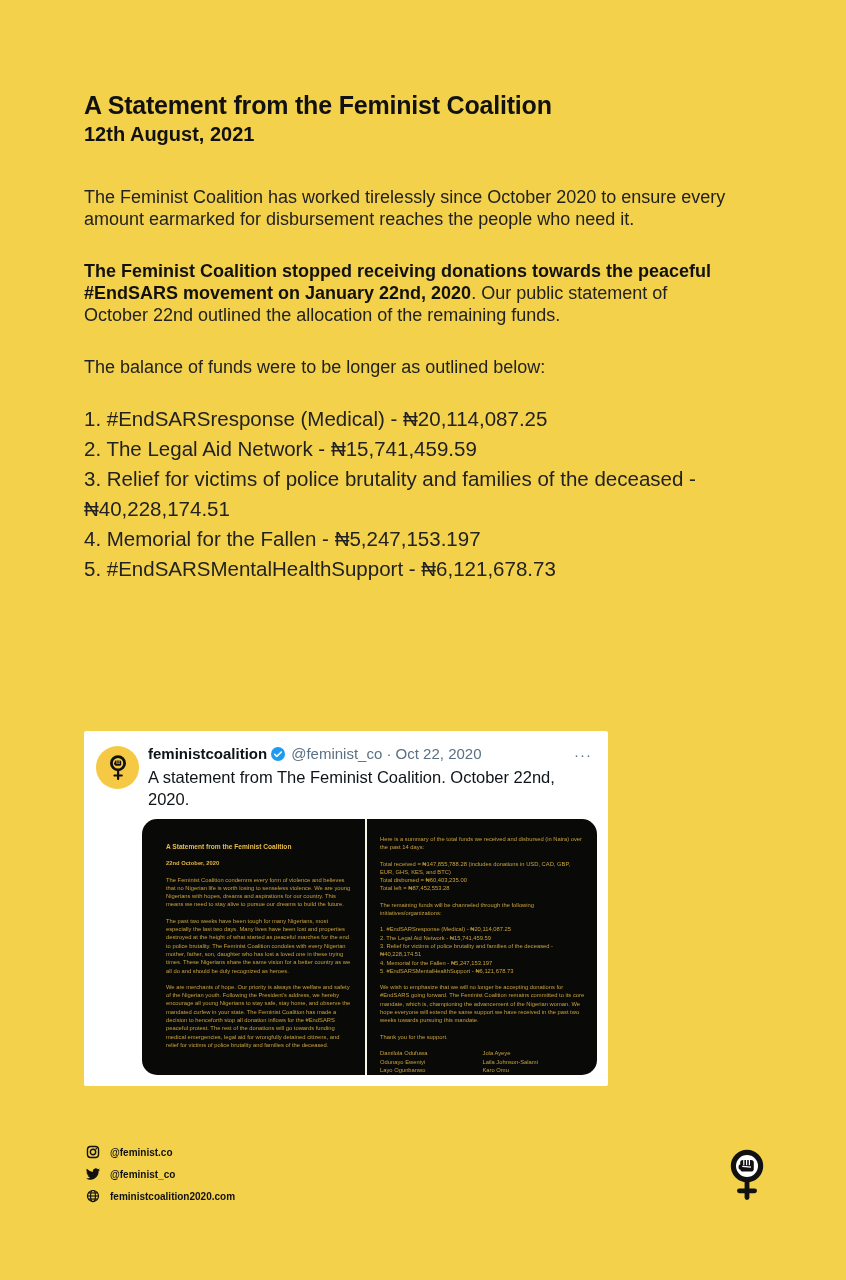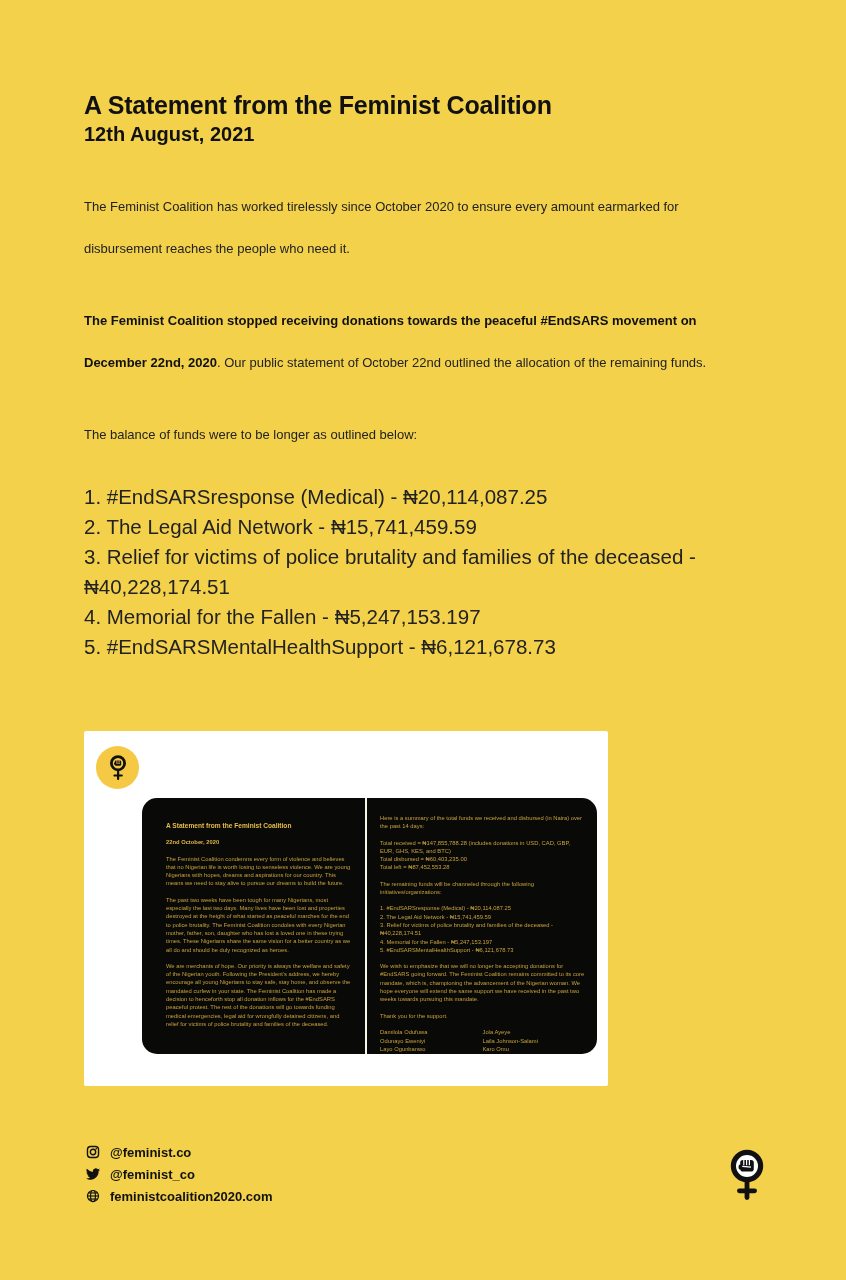--- a/index.html
+++ b/index.html
@@ -6,21 +6,21 @@
   body{
     width:846px;height:1280px;position:relative;overflow:hidden;
     background:#F3D14B;
     font-family:"Liberation Sans","DejaVu Sans",sans-serif;
     color:#1c1c1c;
     -webkit-font-smoothing:antialiased;
   }
   .content{position:absolute;left:84px;top:90px;width:648px;}
   .title{font-size:25px;font-weight:bold;line-height:30px;letter-spacing:-.2px;color:#111;}
   .doc-date{font-size:20px;font-weight:bold;line-height:28px;color:#111;}
-  .para{font-size:13px;line-height:42px;margin-top:30px;color:#222;}
+  .para{font-size:18px;line-height:22px;margin-top:30px;color:#222;}
   .para b{color:#111;}
   .lede{margin-top:38px;}
   .alloc-list{list-style:none;margin:26px 0 0 0;padding:0;font-size:20.5px;line-height:30px;color:#222;}
 
   
   .tweet-card{
     position:absolute;left:84px;top:731px;width:524px;height:355px;
     background:#ffffff;border-radius:2px;box-sizing:border-box;
     padding:13px 16px 0 12px;overflow:hidden;
   }
@@ -55,33 +55,33 @@
 
   .tweet-actions{
     margin-left:40px;width:470px;height:46px;display:flex;align-items:center;
   }
   .icon-svg{display:block;}
 
   
   .footer{position:absolute;left:86px;top:1141px;}
   .f-row{display:flex;align-items:center;height:22px;}
   .f-icon{width:14px;height:14px;flex:0 0 14px;display:flex;align-items:center;justify-content:center;}
-  .f-label{font-size:13px;font-weight:bold;color:#111;margin-left:10px;}
+  .f-label{font-size:10px;font-weight:bold;color:#111;margin-left:10px;}
   .brand-logo{position:absolute;left:722px;top:1148px;width:50px;height:56px;}
 </style>
 </head>
 <body>
 
 <div class="content">
   <div class="title">A Statement from the Feminist Coalition</div>
   <div class="doc-date">12th August, 2021</div>
 
   <p class="para lede">The Feminist Coalition has worked tirelessly since October 2020 to ensure every amount earmarked for disbursement reaches the people who need it.</p>
 
-  <p class="para"><b>The Feminist Coalition stopped receiving donations towards the peaceful #EndSARS movement on December 22nd, 2020</b><span>. Our public statement of October 22nd outlined the allocation of the remaining funds.</span></p>
+  <p class="para"><b>The Feminist Coalition stopped receiving donations towards the peaceful #EndSARS movement on January 22nd, 2020</b><span>. Our public statement of October 22nd outlined the allocation of the remaining funds.</span></p>
 
   <p class="para">The balance of funds were to be longer as outlined below:</p>
 
   <ul class="alloc-list">
     <li>1. #EndSARSresponse (Medical) - ₦20,114,087.25</li>
     <li>2. The Legal Aid Network - ₦15,741,459.59</li>
     <li>3. Relief for victims of police brutality and families of the deceased - ₦40,228,174.51</li>
     <li>4. Memorial for the Fallen - ₦5,247,153.197</li>
     <li>5. #EndSARSMentalHealthSupport - ₦6,121,678.73</li>
   </ul>
@@ -99,20 +99,33 @@
           <rect x="30" y="42" width="9" height="12" rx="4"></rect>
         </g>
         <g stroke="#F5C944" stroke-width="3">
           <line x1="43" y1="32" x2="43" y2="44"></line>
           <line x1="50" y1="32" x2="50" y2="44"></line>
           <line x1="57" y1="32" x2="57" y2="44"></line>
           <line x1="40" y1="46" x2="60" y2="48"></line>
         </g>
       </svg>
     </div>
+    <div class="tweet-head-col">
+      <div class="name-row">
+        <span class="display-name">feministcoalition</span>
+        <svg class="verified" viewBox="0 0 24 24">
+          <circle cx="12" cy="12" r="10.5" fill="#1d9bf0"></circle>
+          <path d="M7 12.4l3.2 3.2L17 9" fill="none" stroke="#fff" stroke-width="2.4" stroke-linecap="round" stroke-linejoin="round"></path>
+        </svg>
+        <span class="handle">@feminist_co · Oct 22, 2020</span>
+        <span style="flex:1"></span>
+        <span class="more-btn">···</span>
+      </div>
+      <div class="tweet-text">A statement from The Feminist Coalition. October 22nd, 2020.</div>
+    </div>
   </div>
 
   <div class="tweet-media">
     <div class="panel panel-left">
       <p class="img-title">A Statement from the Feminist Coalition</p>
       <p class="img-date">22nd October, 2020</p>
       <p>The Feminist Coalition condemns every form of violence and believes that no Nigerian life is worth losing to senseless violence. We are young Nigerians with hopes, dreams and aspirations for our country. This means we need to stay alive to pursue our dreams to build the future.</p>
       <p>The past two weeks have been tough for many Nigerians, most especially the last two days. Many lives have been lost and properties destroyed at the height of what started as peaceful marches for the end to police brutality. The Feminist Coalition condoles with every Nigerian mother, father, son, daughter who has lost a loved one in these trying times. These Nigerians share the same vision for a better country as we all do and should be duly recognized as heroes.</p>
       <p>We are merchants of hope. Our priority is always the welfare and safety of the Nigerian youth. Following the President's address, we hereby encourage all young Nigerians to stay safe, stay home, and observe the mandated curfew in your state. The Feminist Coalition has made a decision to henceforth stop all donation inflows for the #EndSARS peaceful protest. The rest of the donations will go towards funding medical emergencies, legal aid for wrongfully detained citizens, and relief for victims of police brutality and families of the deceased.</p>
     </div>

